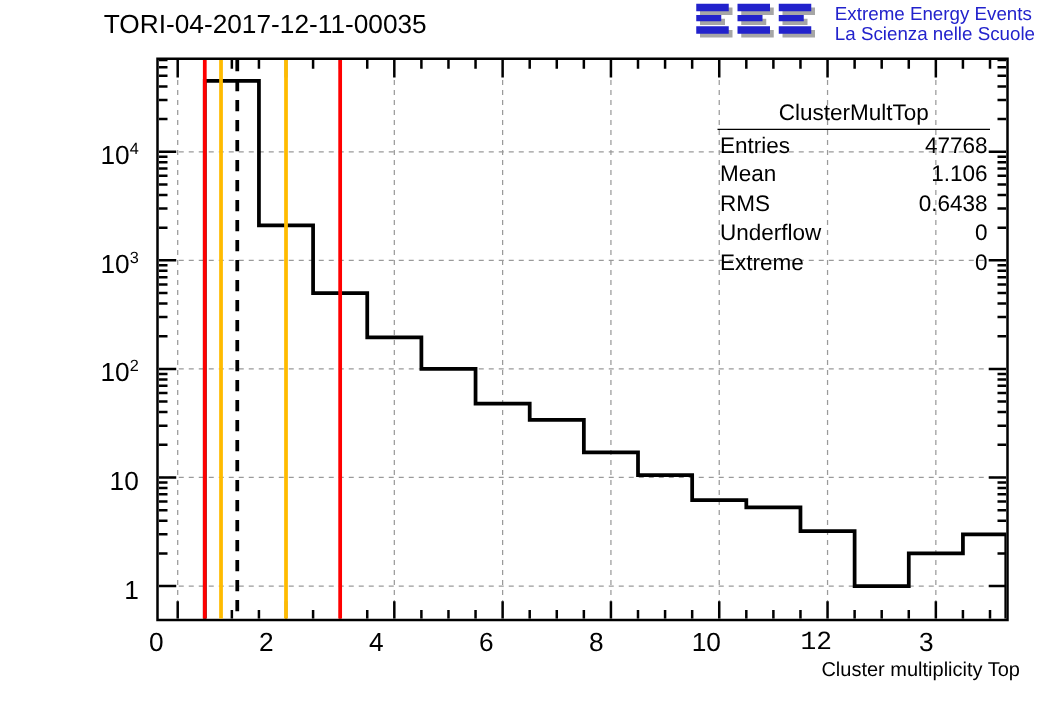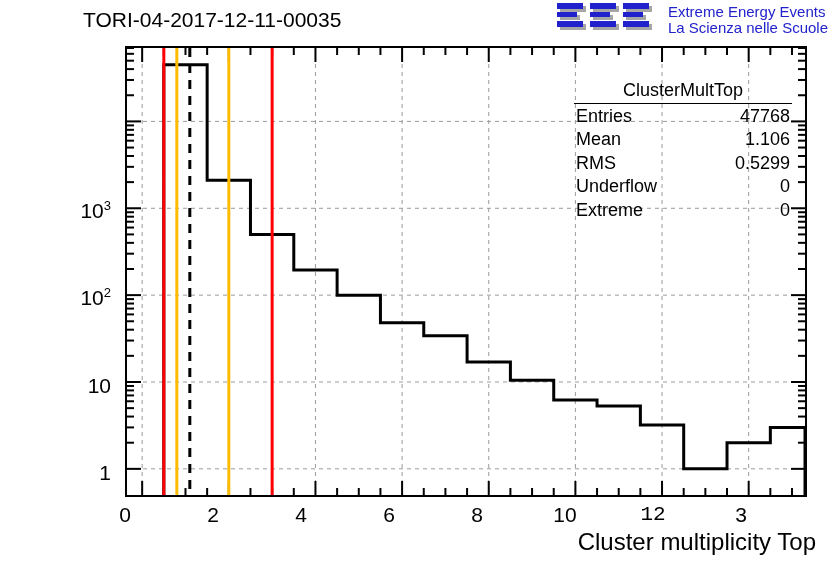--- a/index.html
+++ b/index.html
@@ -21,21 +21,21 @@
          border:2px solid #000;box-sizing:border-box;}
   .plot-svg{position:absolute;left:0;top:0;}
 
   
   .ylab{position:absolute;text-align:right;font-size:21px;white-space:nowrap;}
   .ylab sup{font-size:13px;vertical-align:super;}
 
   
   .xlab{position:absolute;text-align:center;font-size:21px;width:40px;}
 
-  .xtitle{position:absolute;right:20px;top:528px;font-size:24px;white-space:nowrap;margin-left:21px;}
+  .xtitle{position:absolute;right:20px;top:528px;font-size:16px;white-space:nowrap;margin-left:21px;}
 
   
   .stats{position:absolute;left:566px;top:62px;width:234px;
          background:transparent;font-size:18px;box-sizing:border-box;margin-top:17px;}
   .stats-title{text-align:center;padding:1px 0 2px 0;border-bottom:1.5px solid #000;
                margin:0 8px 1px 8px;}
   .stats-row{display:flex;justify-content:space-between;padding:0px 10px;line-height:1.30;}
   .stats-row .k{text-align:left;}
   .stats-row .v{text-align:right;}
 </style>
@@ -84,20 +84,21 @@
           </g>
         </g>
       </svg>
     </div>
     <div class="logo-text">
       <span>Extreme Energy Events</span>
       <span>La Scienza nelle Scuole</span>
     </div>
   </div>
 
+  <div class="ylab" style="left:26px;top:111px;width:85px;">10<sup>4</sup></div>
   <div class="ylab" style="left:26px;top:198px;width:85px;">10<sup>3</sup></div>
   <div class="ylab" style="left:26px;top:285px;width:85px;">10<sup>2</sup></div>
   <div class="ylab" style="left:26px;top:374px;width:85px;">10</div>
   <div class="ylab" style="left:26px;top:461px;width:85px;">1</div>
 
   <div class="xlab" style="left:105px;top:503px;">0</div>
   <div class="xlab" style="left:193px;top:503px;">2</div>
   <div class="xlab" style="left:281px;top:503px;">4</div>
   <div class="xlab" style="left:369px;top:503px;">6</div>
   <div class="xlab" style="left:457px;top:503px;">8</div>
@@ -291,21 +292,21 @@
         <div class="stats-row">
           <span class="k">Entries</span>
           <span class="v">47768</span>
         </div>
         <div class="stats-row">
           <span class="k">Mean</span>
           <span class="v">1.106</span>
         </div>
         <div class="stats-row">
           <span class="k">RMS</span>
-          <span class="v">0.5299</span>
+          <span class="v">0.6438</span>
         </div>
         <div class="stats-row">
           <span class="k">Underflow</span>
           <span class="v">0</span>
         </div>
         <div class="stats-row">
           <span class="k">Extreme</span>
           <span class="v">0</span>
         </div>
       </div>

